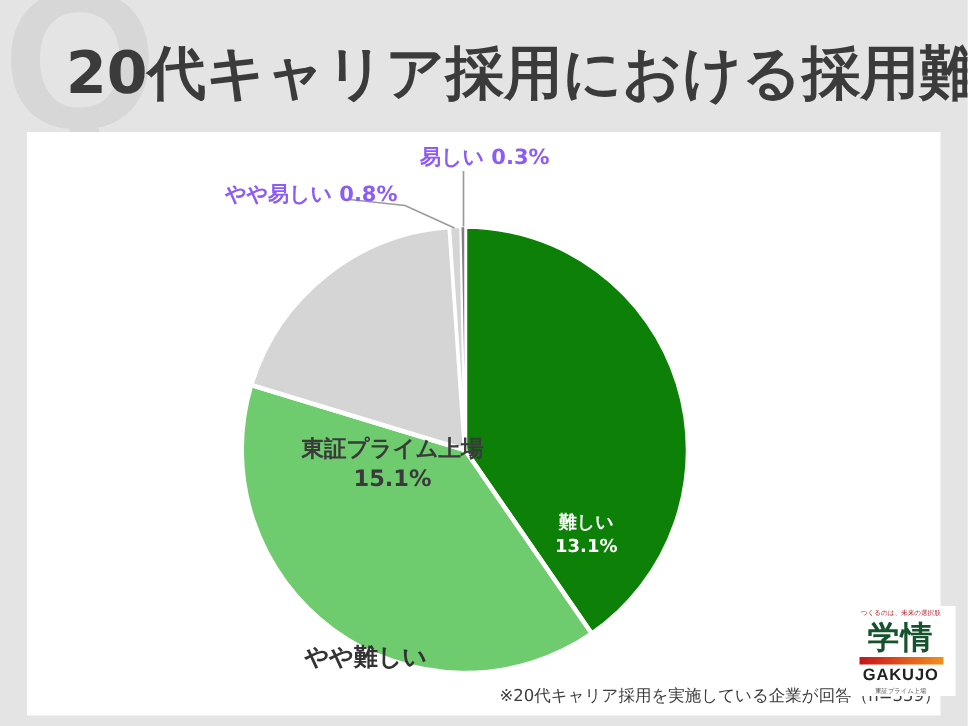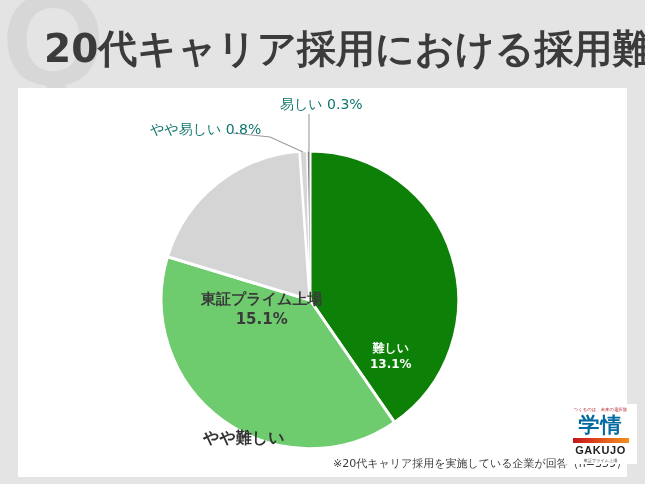--- a/index.html
+++ b/index.html
@@ -102,23 +102,23 @@
     top: 202px;
     color: #3a3a3a;
     font-size: 15px;
   }
 
   
   .callout {
     position: absolute;
     white-space: nowrap;
     font-family: "DejaVu Sans", "Liberation Sans", sans-serif;
-    font-weight: 400;
+    font-weight: 700;
     font-size: 14px;
-    color: #0f766e;
+    color: #8b5cf6;
   }
   .callout-yasashii {
     left: 262px;
     top: 8px;
   }
   .callout-yaya-yasashii {
     left: 132px;
     top: 33px;
   }
 
@@ -152,21 +152,21 @@
     letter-spacing: 0px;
     margin-top: 4px;
     line-height: 1;
     font-family: "DejaVu Sans", "Liberation Sans", sans-serif;
     transform: scale(1);
     white-space: nowrap;
   }
   .logo-kanji {
     font-size: 21px;
     font-weight: 700;
-    color: #0369a1;
+    color: #14532d;
     line-height: 1.05;
     margin-top: 2px;
     letter-spacing: 1px;
     font-family: "DejaVu Sans", "Liberation Sans", serif;
   }
   .logo-bar {
     width: 56px;
     height: 5px;
     margin: 2px auto 0 auto;
     background: linear-gradient(90deg,#c3161c 0%,#d6361d 30%,#e3601b 60%,#f0901c 100%);

